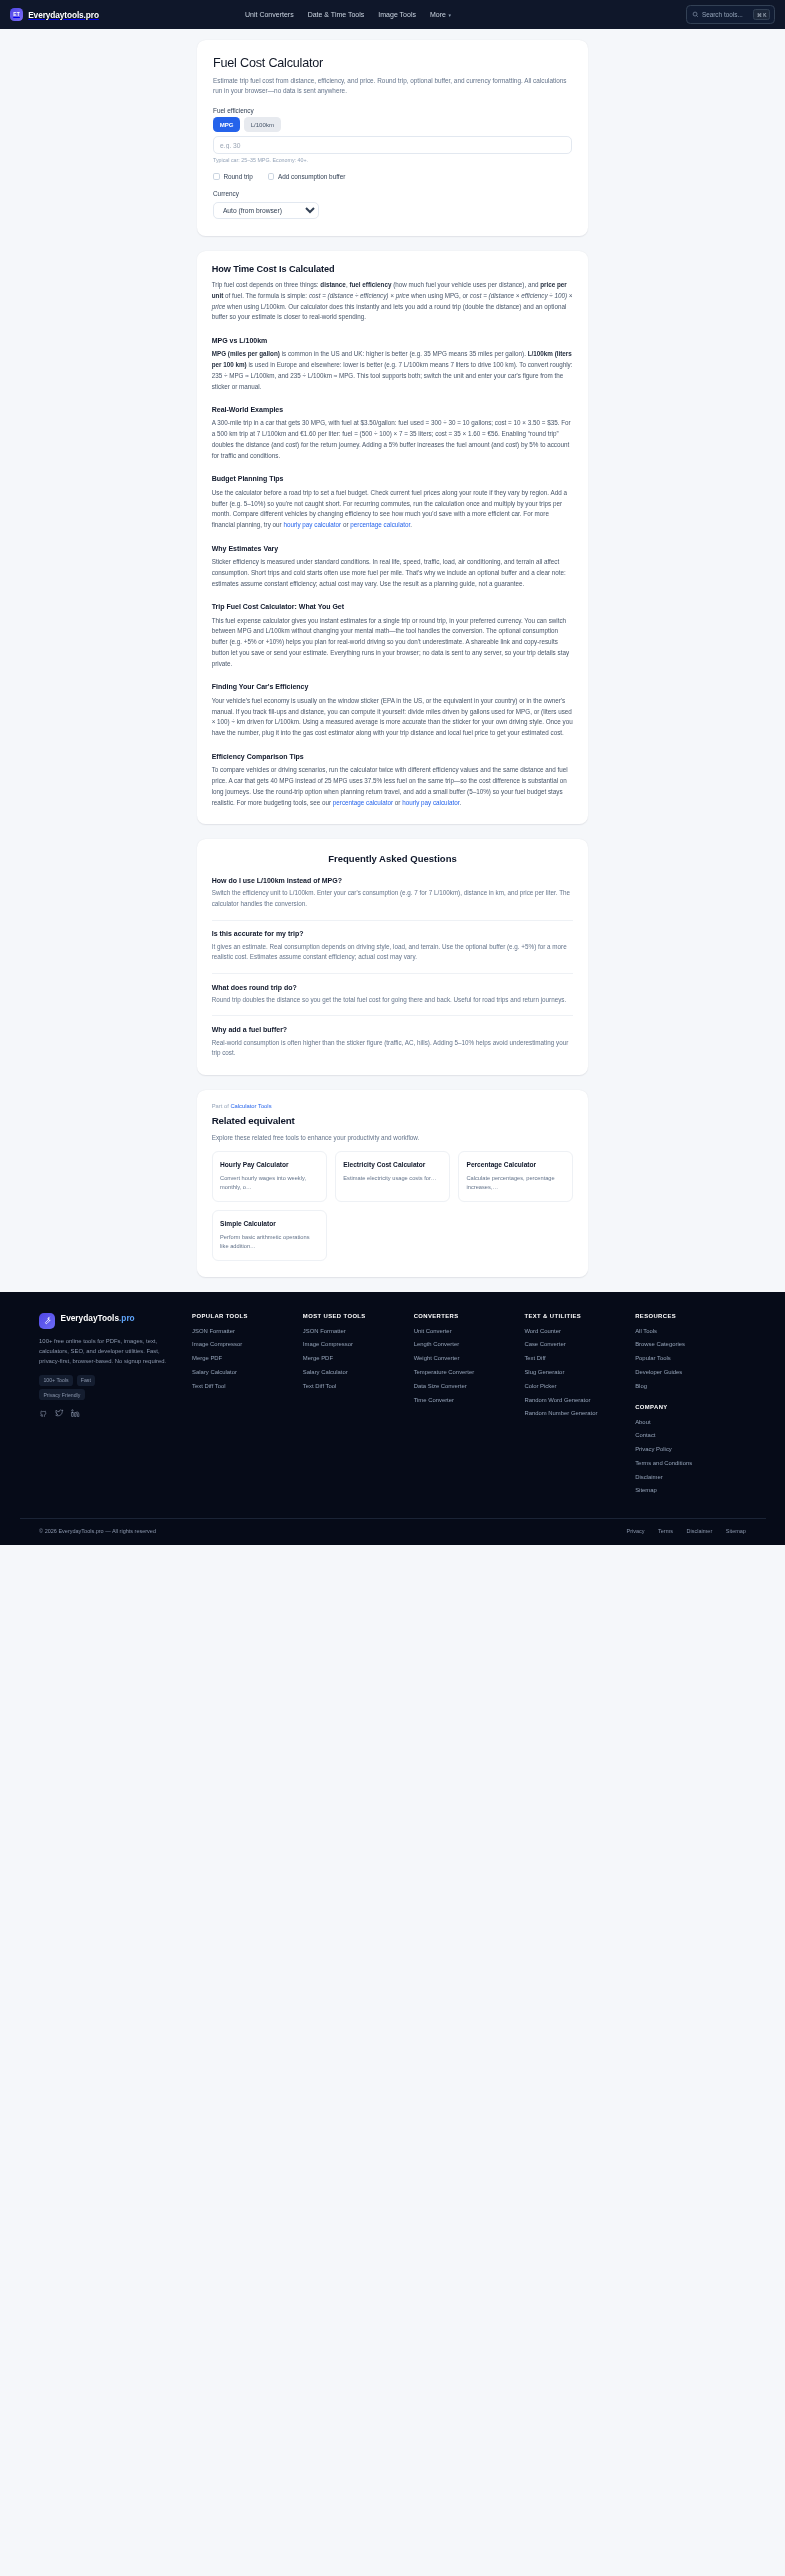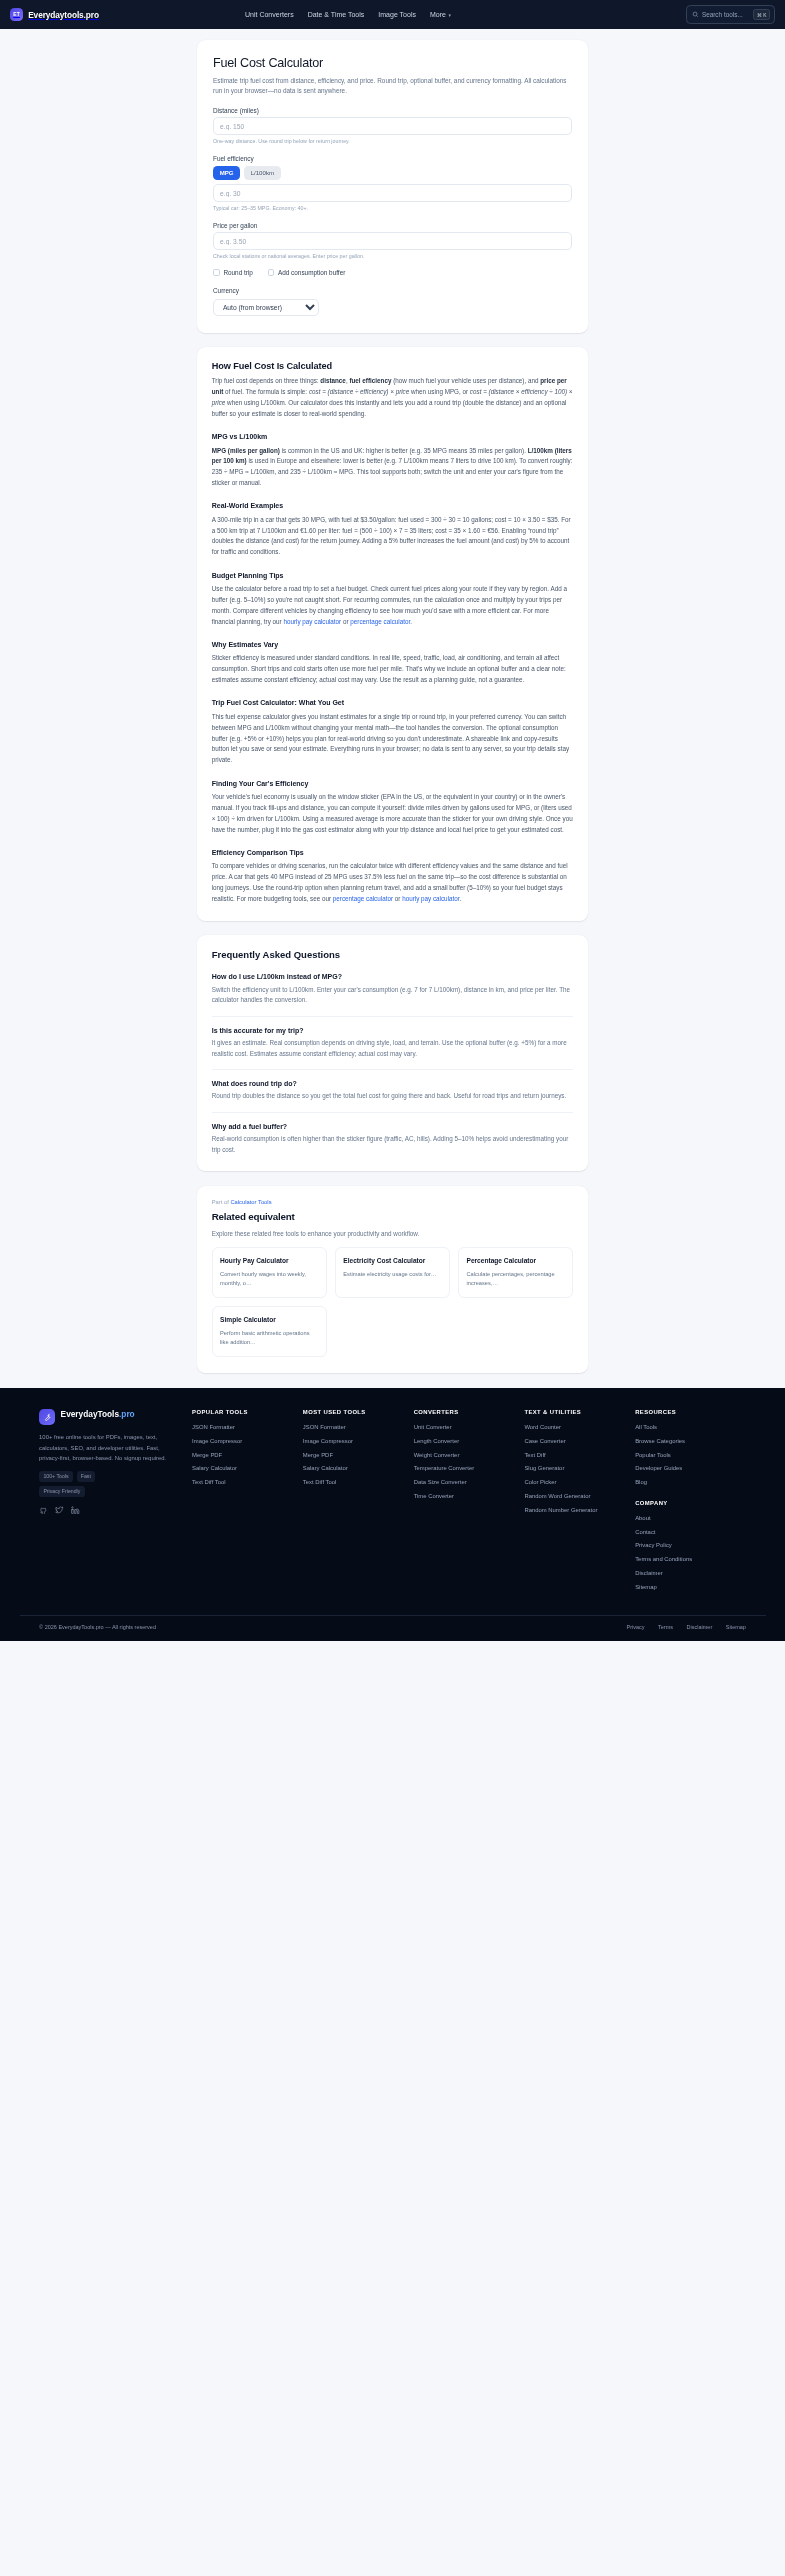--- a/index.html
+++ b/index.html
@@ -96,21 +96,21 @@
 
   
   h2.sec-title { font-size:9.2px; font-weight:bold; color:#0f172a; letter-spacing:-0.1px; }
   h3.sub-title { font-size:7px; font-weight:bold; color:#0f172a; margin-top:13.5px; }
   .body-p { font-size:6.3px; line-height:1.72; color:#475569; margin-top:5.5px; text-align:left; }
   .body-p b { color:#1e293b; }
   .body-p i { font-style: italic; }
   .body-p a { color:#2563eb; text-decoration:none; }
 
   
-  h2.faq-title { font-size:9.5px; font-weight:bold; color:#0f172a; margin-bottom:3.7px; }
+  h2.faq-title { font-size:9.5px; font-weight:bold; color:#0f172a; text-align:center; margin-bottom:3.7px; }
   .faq-item { padding-top:9.8px; }
   .faq-item + .faq-item { border-top:0.6px solid #eef1f5; margin-top:9.8px; }
   .faq-q { font-size:7px; font-weight:bold; color:#0f172a; }
   .faq-a { font-size:6.3px; line-height:1.7; color:#64748b; margin-top:4.3px; }
 
   
   .partof { font-size:5.8px; color:#94a3b8; }
   .partof a { color:#2563eb; text-decoration:none; }
   h2.rel-title { font-size:9.8px; font-weight:bold; color:#0f172a; margin-top:5.5px; letter-spacing:-0.2px; }
   .rel-sub { font-size:6.3px; color:#64748b; margin-top:8px; }
@@ -185,61 +185,51 @@
     <span class="kbd">⌘ K</span>
   </div>
 </header>
 
 <div class="page">
 
   <section class="card">
     <h1 class="tool-title">Fuel Cost Calculator</h1>
     <p class="tool-desc">Estimate trip fuel cost from distance, efficiency, and price. Round trip, optional buffer, and currency formatting. All calculations run in your browser—no data is sent anywhere.</p>
 
-    <div class="field">
-      <label class="field-label">Distance (miles)</label>
-      <input class="text-input" type="text" placeholder="e.g. 150" style="">
-      <div class="hint">One-way distance. Use round trip below for return journey.</div>
-    </div>
 
     <div class="field">
       <label class="field-label">Fuel efficiency</label>
       <div class="seg" id="eff-seg">
           <button class="active">MPG</button>
           <button>L/100km</button>
         </div>
       <input class="text-input" type="text" placeholder="e.g. 30" style="">
       <div class="hint">Typical car: 25–35 MPG. Economy: 40+.</div>
     </div>
 
-    <div class="field">
-      <label class="field-label">Price per gallon</label>
-      <input class="text-input" type="text" placeholder="e.g. 3.50" style="">
-      <div class="hint">Check local stations or national averages. Enter price per gallon.</div>
-    </div>
 
     <div class="checks" id="checks">
         <label class="chk">
           <span class="box"></span>
           <span class="lbl">Round trip</span>
         </label>
         <label class="chk">
           <span class="box"></span>
           <span class="lbl">Add consumption buffer</span>
         </label>
       </div>
 
     <div class="field">
       <label class="field-label">Currency</label>
       <select class="sel" id="currency-select"><option>Auto (from browser)</option></select>
     </div>
   </section>
 
   <section class="card tight">
-    <h2 class="sec-title">How Fuel Cost Is Calculated</h2>
+    <h2 class="sec-title">How Time Cost Is Calculated</h2>
     <p class="body-p" id="article-intro">Trip fuel cost depends on three things: <b>distance</b>, <b>fuel efficiency</b> (how much fuel your vehicle uses per distance), and <b>price per unit</b> of fuel. The formula is simple: <i>cost = (distance ÷ efficiency) × price</i> when using MPG, or <i>cost = (distance × efficiency ÷ 100) × price</i> when using L/100km. Our calculator does this instantly and lets you add a round trip (double the distance) and an optional buffer so your estimate is closer to real-world spending.</p>
     <div id="article-sections">
         <h3 class="sub-title">MPG vs L/100km</h3>
         <p class="body-p"><b>MPG (miles per gallon)</b> is common in the US and UK: higher is better (e.g. 35 MPG means 35 miles per gallon). <b>L/100km (liters per 100 km)</b> is used in Europe and elsewhere: lower is better (e.g. 7 L/100km means 7 liters to drive 100 km). To convert roughly: 235 ÷ MPG ≈ L/100km, and 235 ÷ L/100km ≈ MPG. This tool supports both; switch the unit and enter your car's figure from the sticker or manual.</p>
         <h3 class="sub-title">Real-World Examples</h3>
         <p class="body-p">A 300-mile trip in a car that gets 30 MPG, with fuel at $3.50/gallon: fuel used = 300 ÷ 30 = 10 gallons; cost = 10 × 3.50 = $35. For a 500 km trip at 7 L/100km and €1.60 per liter: fuel = (500 ÷ 100) × 7 = 35 liters; cost = 35 × 1.60 = €56. Enabling “round trip” doubles the distance (and cost) for the return journey. Adding a 5% buffer increases the fuel amount (and cost) by 5% to account for traffic and conditions.</p>
         <h3 class="sub-title">Budget Planning Tips</h3>
         <p class="body-p">Use the calculator before a road trip to set a fuel budget. Check current fuel prices along your route if they vary by region. Add a buffer (e.g. 5–10%) so you're not caught short. For recurring commutes, run the calculation once and multiply by your trips per month. Compare different vehicles by changing efficiency to see how much you'd save with a more efficient car. For more financial planning, try our <a href="#">hourly pay calculator</a> or <a href="#">percentage calculator</a>.</p>
         <h3 class="sub-title">Why Estimates Vary</h3>
         <p class="body-p">Sticker efficiency is measured under standard conditions. In real life, speed, traffic, load, air conditioning, and terrain all affect consumption. Short trips and cold starts often use more fuel per mile. That's why we include an optional buffer and a clear note: estimates assume constant efficiency; actual cost may vary. Use the result as a planning guide, not a guarantee.</p>

